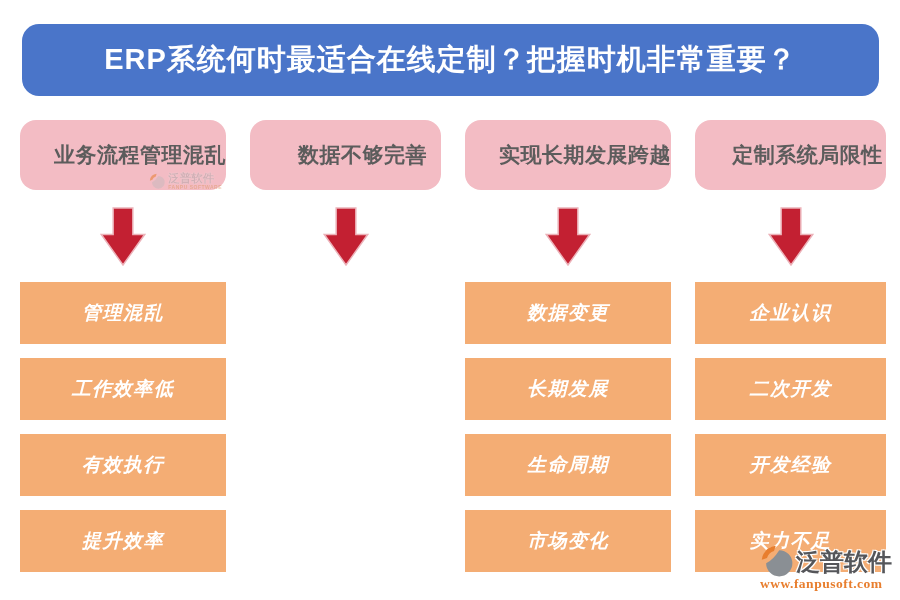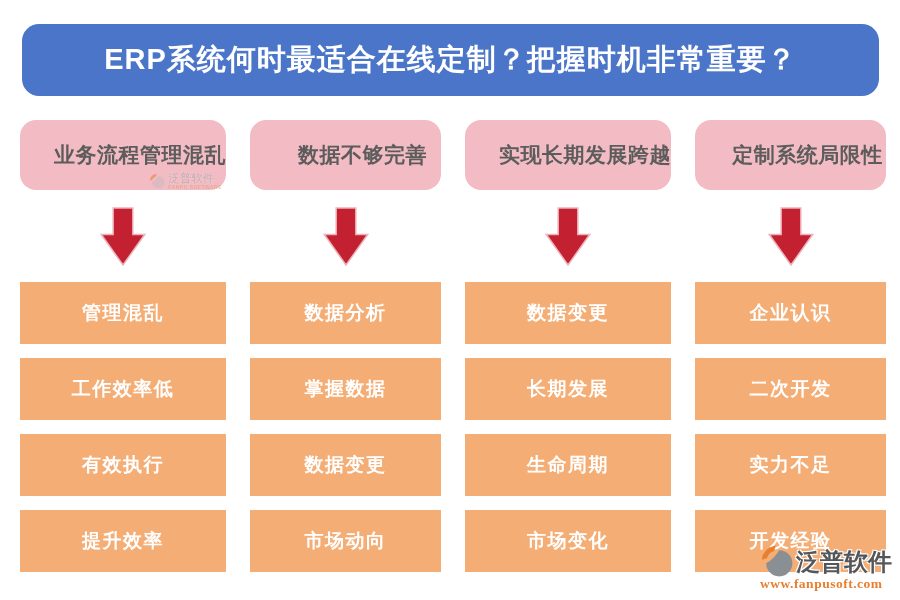--- a/index.html
+++ b/index.html
@@ -31,21 +31,21 @@
     white-space:nowrap;letter-spacing:0.5px;
   }
   .arrow-wrap{height:60px;margin:16px 0;display:flex;align-items:center;justify-content:center;}
   .arrow-svg{width:46px;height:59px;display:block;}
   .arrow-svg polygon{fill:var(--c-arrow_red,#C32032);stroke:#ecb2b9;stroke-width:1.5;}
   .result-box{
     height:62px;margin-bottom:14px;
     background:var(--c-orange_box,#F4AD74);
     display:flex;align-items:center;justify-content:center;
   }
-  .result-label{font-size:19px;font-weight:bold;color:#ffffff;letter-spacing:1.5px;white-space:nowrap;}
+  .result-label{font-size:19px;font-weight:bold;color:#ffffff;letter-spacing:1.5px;white-space:nowrap;font-style:italic;}
   
   .mini-wm{
     position:absolute;right:4px;bottom:0px;display:none;
     align-items:center;gap:2px;opacity:0.55;pointer-events:none;
   }
   .column.first .mini-wm{display:flex;}
   .mini-wm .mini-logo{width:17px;height:17px;}
   .mini-wm .mini-texts{display:flex;flex-direction:column;line-height:1;}
   .mini-brand{font-size:11.5px;font-weight:bold;color:#b8a6aa;text-shadow:0 0 1px #fff;}
   .mini-brand-en{font-size:5px;font-weight:bold;color:#dd9a6b;letter-spacing:0.5px;margin-top:1px;}
@@ -114,34 +114,20 @@
   <section class="column">
     <div class="cause-box">
       <span class="cause-label">数据不够完善</span>
 
     </div>
     <div class="arrow-wrap">
       <svg class="arrow-svg" viewBox="0 0 46 60">
         <polygon points="13,1 33,1 33,28 45,28 23,59 1,28 13,28"></polygon>
       </svg>
     </div>
-    <div class="items">
-          <div class="result-box">
-            <span class="result-label">数据分析</span>
-          </div>
-          <div class="result-box">
-            <span class="result-label">掌握数据</span>
-          </div>
-          <div class="result-box">
-            <span class="result-label">数据变更</span>
-          </div>
-          <div class="result-box">
-            <span class="result-label">市场动向</span>
-          </div>
-        </div>
   </section>
 
   <section class="column">
     <div class="cause-box">
       <span class="cause-label">实现长期发展跨越</span>
 
     </div>
     <div class="arrow-wrap">
       <svg class="arrow-svg" viewBox="0 0 46 60">
         <polygon points="13,1 33,1 33,28 45,28 23,59 1,28 13,28"></polygon>
@@ -174,24 +160,24 @@
       </svg>
     </div>
     <div class="items">
           <div class="result-box">
             <span class="result-label">企业认识</span>
           </div>
           <div class="result-box">
             <span class="result-label">二次开发</span>
           </div>
           <div class="result-box">
-            <span class="result-label">实力不足</span>
+            <span class="result-label">开发经验</span>
           </div>
           <div class="result-box">
-            <span class="result-label">开发经验</span>
+            <span class="result-label">实力不足</span>
           </div>
         </div>
   </section>
 </main>
 
   <div class="brand-wm">
     <div class="row">
       <svg class="logo" viewBox="0 0 40 40">
         <path d="M18 2 A18 18 0 0 0 2 18 L8 16 A12 12 0 0 1 16 8 Z" fill="#E87E2E"></path>
         <path d="M22 7 A15 15 0 1 1 7 22 Q15 18 22 7 Z" fill="#8A8F94"></path>

